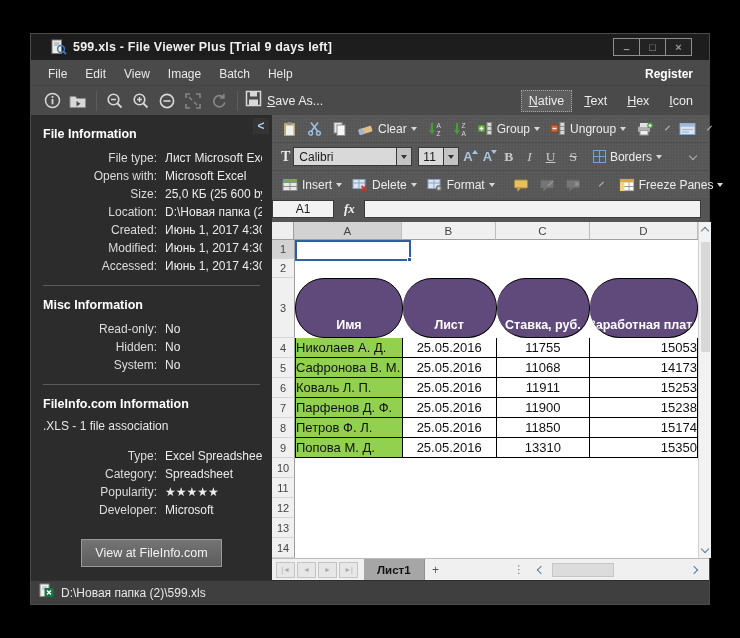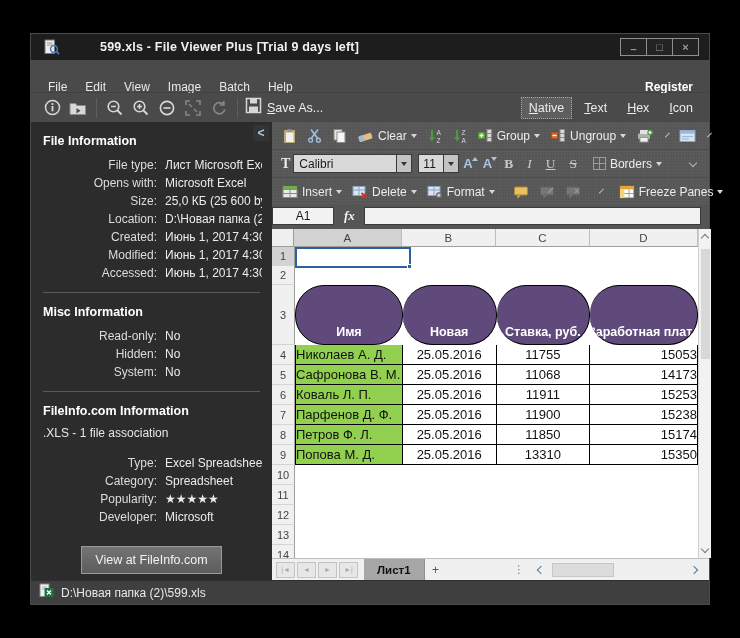--- a/index.html
+++ b/index.html
@@ -13,36 +13,36 @@
     background:#3c3c3c; border:1px solid #4a4a4a; display:flex; flex-direction:column;
   }
   .dots {
     background-image: radial-gradient(rgba(255,255,255,.035) 1px, transparent 1.2px);
     background-size:3px 3px;
   }
 
   
   .titlebar {
     height:26px; background:#1d1d1d; display:flex; align-items:center;
-    padding:0 10px; flex:0 0 auto;gap:34px;
+    padding:0 17px; flex:0 0 auto;
   }
   .titlebar .app-ic { width:17px; height:17px; margin:0 6px 0 2px; flex:0 0 auto; }
   .title-text { color:#f0f0f0; font-size:12.5px; font-weight:bold; letter-spacing:.2px; }
   .win-controls { margin-left:auto; display:flex; }
   .win-btn {
     width:27px; height:18px; border:1px solid #8f8f8f; background:#232323;
     color:#9c9c9c; font-size:11px; font-weight:bold; display:flex;
     align-items:center; justify-content:center; margin-left:-1px; cursor:default;
   }
   .win-btn.min span { margin-top:4px; }
 
   
   .menubar {
-    height:26px; background:#4a4a4a; display:flex; align-items:flex-start;
-    padding:16px 8px; flex:0 0 auto; border-bottom:1px solid #424242;
+    height:26px; background:#4a4a4a; display:flex; align-items:flex-end;
+    padding:0 8px; flex:0 0 auto; border-bottom:1px solid #424242;
   }
   .menu-item { color:#e8e8e8; font-size:12px; padding:4px 9px; }
   .register { margin-left:auto; color:#ffffff; font-size:12px; font-weight:bold; padding:4px 8px; }
 
   
   .toolbar {
     height:29px; background:#4a4a4a; display:flex; align-items:center;
     padding:0 8px; flex:0 0 auto;
   }
   .tbtn { width:26px; height:24px; display:flex; align-items:center; justify-content:center; }
@@ -606,21 +606,21 @@
           </div>
           <div class="srow h19">
               <div class="rn sel">1</div>
             </div>
           <div class="srow h19">
               <div class="rn">2</div>
             </div>
           <div class="srow h60">
             <div class="rn">3</div>
             <div class="hcell cA first">Имя</div>
-            <div class="hcell cB">Новая</div>
+            <div class="hcell cB">Лист</div>
             <div class="hcell cC">Ставка, руб.</div>
             <div class="hcell cD">Заработная плата</div>
           </div>
           <div class="srow h20">
             <div class="rn">4</div>
             <div class="dcell cA name">Николаев А. Д.</div>
             <div class="dcell cB ctr">25.05.2016</div>
             <div class="dcell cC ctr">11755</div>
             <div class="dcell cD rt">15053</div>
           </div>

